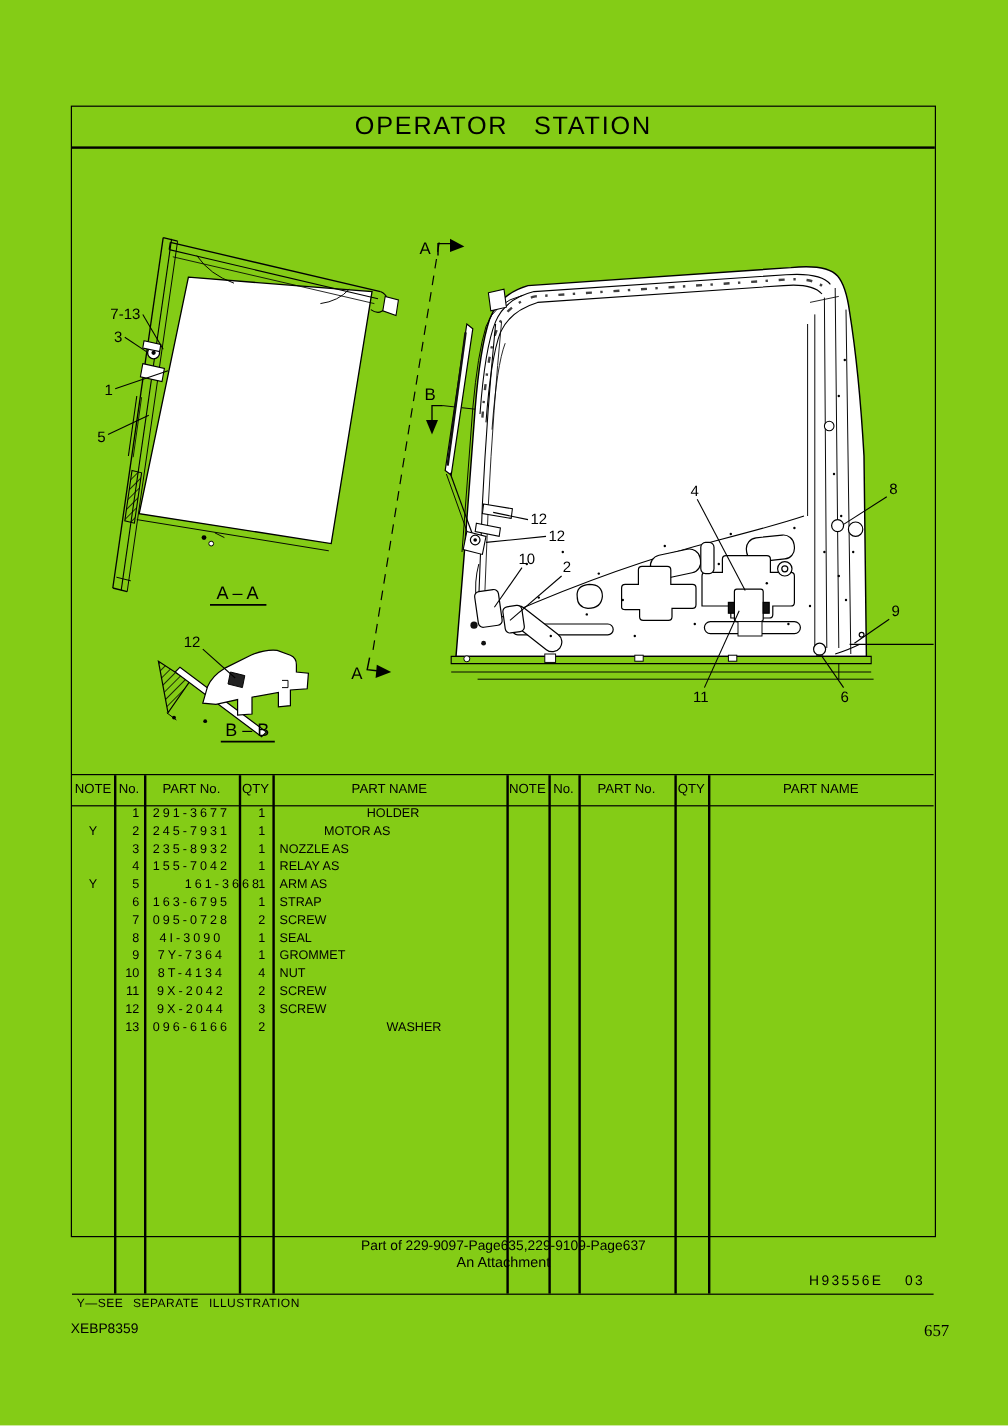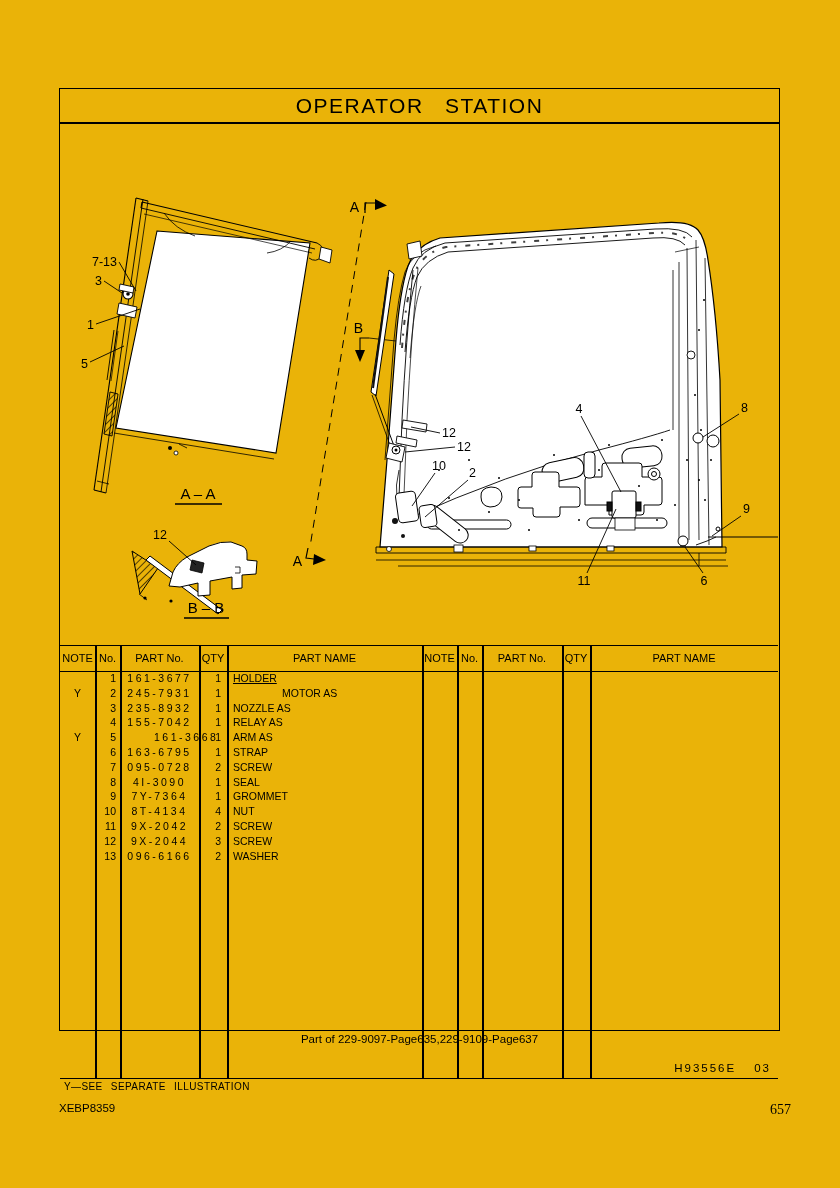--- a/index.html
+++ b/index.html
@@ -1,16 +1,16 @@
 <!DOCTYPE html>
 <html><head>
 <meta charset="utf-8">
 <style>
   html,body{margin:0;padding:0;background:#fff;}
-  #page{position:relative;width:840px;height:1188px;background:#eab308;
+  #page{position:relative;width:840px;height:1188px;background:#84cc16;
         font-family:"Liberation Sans",sans-serif;color:#000;overflow:hidden;}
   #frame{position:absolute;left:59px;top:88px;width:721px;height:943px;
          border:1.5px solid #000;box-sizing:border-box;}
   #title-band{position:absolute;left:0;top:0;right:0;height:33px;
               border-bottom:2px solid #000;text-align:center;}
   #title-band .t{font-size:21px;line-height:33px;letter-spacing:1.5px;word-spacing:14px;}
   #diagram-svg{position:absolute;left:0;top:33px;width:718px;height:524px;}
   
   #table-area{position:absolute;left:0;top:556px;width:718px;height:432px;
               border-top:1.5px solid #000;border-bottom:1.5px solid #000;box-sizing:content-box;}
@@ -288,30 +288,30 @@
           <span class="th" style="left: 362px; width: 35px;">NOTE</span>
           <span class="th" style="left: 397px; width: 25px;">No.</span>
           <span class="th" style="left: 422px; width: 80px;">PART No.</span>
           <span class="th" style="left: 502px; width: 28px;">QTY</span>
           <span class="th" style="left: 530px; width: 188px;">PART NAME</span>
         </div>
       <div id="tbody">
           <div class="trow" style="top: 25px;">
             <span class="td td-note" style="left: 0px; width: 35px; text-align: center;"></span>
             <span class="td td-no" style="left: 35px; width: 25px; text-align: right;">1</span>
-            <span class="td td-part-no" style="left: 60px; width: 79px; text-align: center;">161-3677</span>
-            <span class="td td-qty" style="left: 139px; width: 28px; text-align: right;">1</span>
-            <span class="td td-name" style="left: 167px; width: 195px; text-align: left; text-decoration: underline;">HOLDER</span>
+            <span class="td td-part-no" style="left: 60px; width: 79px; text-align: center;">291-3677</span>
+            <span class="td td-qty" style="left: 139px; width: 28px; text-align: right;">1</span>
+            <span class="td td-name" style="left: 167px; width: 195px; text-align: center;">HOLDER</span>
           </div>
           <div class="trow" style="top: 39.8px;">
             <span class="td td-note" style="left: 0px; width: 35px; text-align: center;">Y</span>
             <span class="td td-no" style="left: 35px; width: 25px; text-align: right;">2</span>
             <span class="td td-part-no" style="left: 60px; width: 79px; text-align: center;">245-7931</span>
             <span class="td td-qty" style="left: 139px; width: 28px; text-align: right;">1</span>
-            <span class="td td-name" style="left: 179px; width: 195px; text-align: left; padding-left: 43px;">MOTOR AS</span>
+            <span class="td td-name" style="left: 167px; width: 195px; text-align: left; padding-left: 43px;">MOTOR AS</span>
           </div>
           <div class="trow" style="top: 54.6px;">
             <span class="td td-note" style="left: 0px; width: 35px; text-align: center;"></span>
             <span class="td td-no" style="left: 35px; width: 25px; text-align: right;">3</span>
             <span class="td td-part-no" style="left: 60px; width: 79px; text-align: center;">235-8932</span>
             <span class="td td-qty" style="left: 139px; width: 28px; text-align: right;">1</span>
             <span class="td td-name" style="left: 167px; width: 195px; text-align: left;">NOZZLE AS</span>
           </div>
           <div class="trow" style="top: 69.4px;">
             <span class="td td-note" style="left: 0px; width: 35px; text-align: center;"></span>
@@ -374,32 +374,33 @@
             <span class="td td-no" style="left: 35px; width: 25px; text-align: right;">12</span>
             <span class="td td-part-no" style="left: 60px; width: 79px; text-align: center;">9X-2044</span>
             <span class="td td-qty" style="left: 139px; width: 28px; text-align: right;">3</span>
             <span class="td td-name" style="left: 167px; width: 195px; text-align: left;">SCREW</span>
           </div>
           <div class="trow" style="top: 202.6px;">
             <span class="td td-note" style="left: 0px; width: 35px; text-align: center;"></span>
             <span class="td td-no" style="left: 35px; width: 25px; text-align: right;">13</span>
             <span class="td td-part-no" style="left: 60px; width: 79px; text-align: center;">096-6166</span>
             <span class="td td-qty" style="left: 139px; width: 28px; text-align: right;">2</span>
-            <span class="td td-name" style="left: 167px; width: 230px; text-align: left;">WASHER</span>
+            <span class="td td-name" style="left: 167px; width: 230px; text-align: center;">WASHER</span>
           </div>
         </div>
     </div>
 
     <div id="note-area">
       <span id="footnote">Y—SEE SEPARATE ILLUSTRATION</span>
       <span id="drawing-code">
         <span>H93556E</span><span class="rev">03</span>
       </span>
     </div>
   </div>
 
   <div id="caption">
     <div class="l2">Part of 229-9097-Page635,229-9109-Page637</div>
+    <div class="l4">An Attachment</div>
   </div>
 
   <div id="doc-code">XEBP8359</div>
   <div id="page-number">657</div>
 </div>
 
 </body></html>

